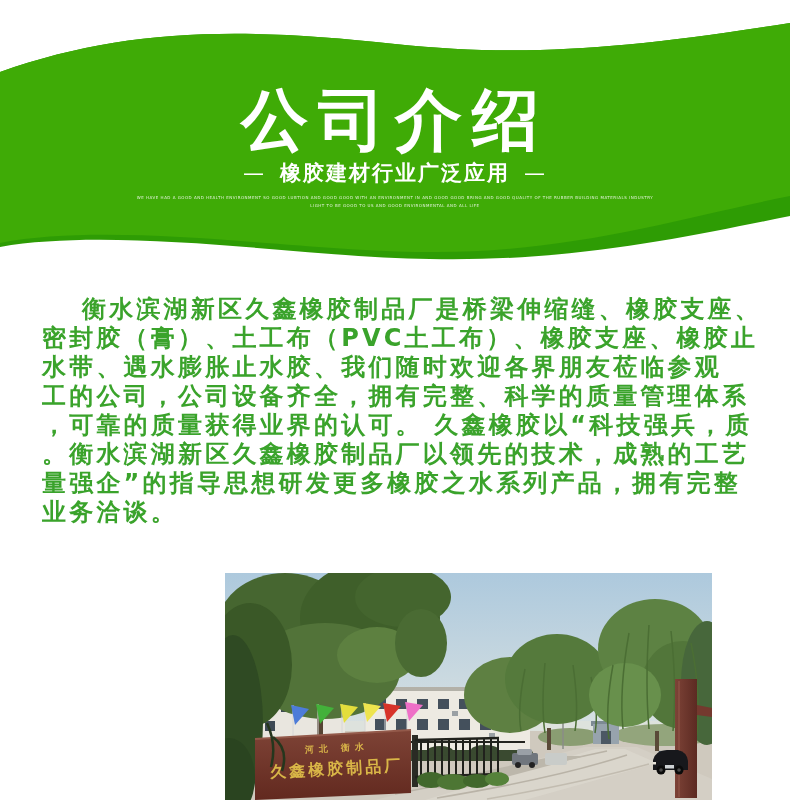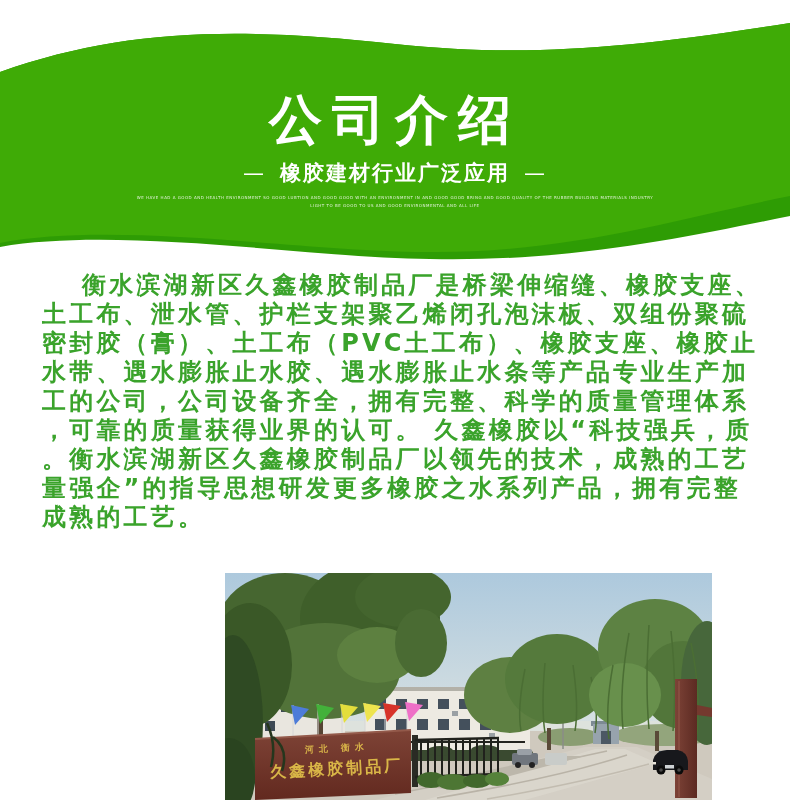--- a/index.html
+++ b/index.html
@@ -5,38 +5,38 @@
   html,body{margin:0;padding:0;}
   body{
     width:790px;height:807px;position:relative;background:#ffffff;
     font-family:"DejaVu Sans","Liberation Sans",sans-serif;overflow:hidden;
   }
   
   .banner{position:absolute;left:0;top:0;width:790px;height:260px;}
   .banner svg{position:absolute;left:0;top:0;}
   .banner-title{
     position:absolute;left:0;top:86px;width:790px;text-align:center;
-    color:#ffffff;font-size:53px;font-weight:800;letter-spacing:10px;line-height:68px;
+    color:#ffffff;font-size:67px;font-weight:800;letter-spacing:10px;line-height:68px;
   }
   .banner-subtitle{
     position:absolute;left:0;top:159px;width:790px;text-align:center;
     color:#ffffff;font-size:21px;font-weight:700;letter-spacing:2px;
   }
   .banner-subtitle .dash{font-weight:400;padding:0 14px;}
   .banner-fineprint{
     position:absolute;left:0;top:194px;width:790px;text-align:center;
     color:#ffffff;opacity:.85;font-size:4px;line-height:8px;letter-spacing:.5px;
   }
   
   .intro{
     position:absolute;left:42px;top:271px;width:720px;
     color:#3aa32b;font-size:24px;font-weight:600;line-height:29px;letter-spacing:3.2px;
   }
   .intro .line{white-space:nowrap;height:29px;}
-  .intro .line.indent{text-indent:40px;}
+  .intro .line.indent{text-indent:40px;margin-top:24px;}
   
   .photo{position:absolute;left:225px;top:573px;width:487px;height:227px;}
 </style>
 </head>
 <body>
 
 <div class="banner">
   <svg width="790" height="260" viewBox="0 0 790 260" aria-hidden="true">
 
     <path fill="#2e9c04" d="M0,72 C120,30 230,26 395,44 C520,57 620,50 790,23
@@ -48,28 +48,27 @@
   <div class="banner-title">公司介绍</div>
   <div class="banner-subtitle"><span class="dash">—</span><span>橡胶建材行业广泛应用</span><span class="dash">—</span></div>
   <div class="banner-fineprint">
     <div>WE HAVE HAD A GOOD AND HEALTH ENVIRONMENT SO GOOD LUBTION AND GOOD GOOD WITH AN ENVIRONMENT IN AND GOOD GOOD BRING AND GOOD QUALITY OF THE RUBBER BUILDING MATERIALS INDUSTRY</div>
     <div>LIGHT TO BE GOOD TO US AND GOOD ENVIRONMENTAL AND ALL LIFE</div>
   </div>
 </div>
 
 <div class="intro">
   <div class="line indent">衡水滨湖新区久鑫橡胶制品厂是桥梁伸缩缝、橡胶支座、</div>
-  <div class="line">土工布、泄水管、护栏支架聚乙烯闭孔泡沫板、双组份聚硫</div>
   <div class="line">密封胶（膏）、土工布（PVC土工布）、橡胶支座、橡胶止</div>
-  <div class="line">水带、遇水膨胀止水胶、遇水膨胀止水条等产品专业生产加</div>
+  <div class="line">水带、遇水膨胀止水胶、我们随时欢迎各界朋友莅临参观</div>
   <div class="line">工的公司，公司设备齐全，拥有完整、科学的质量管理体系</div>
   <div class="line">，可靠的质量获得业界的认可。 久鑫橡胶以“科技强兵，质</div>
   <div class="line">。衡水滨湖新区久鑫橡胶制品厂以领先的技术，成熟的工艺</div>
   <div class="line">量强企”的指导思想研发更多橡胶之水系列产品，拥有完整</div>
-  <div class="line">成熟的工艺。</div>
+  <div class="line">业务洽谈。</div>
 </div>
 
 <div class="photo">
   <svg width="487" height="227" viewBox="0 0 487 227" aria-hidden="true">
     <defs>
       <linearGradient id="sky" x1="0" y1="0" x2="0" y2="1">
         <stop offset="0" stop-color="#adc9dd"></stop>
           <stop offset="1" stop-color="#dce3e2"></stop>
       </linearGradient>
       <linearGradient id="signGrad" x1="0" y1="0" x2="0" y2="1">

